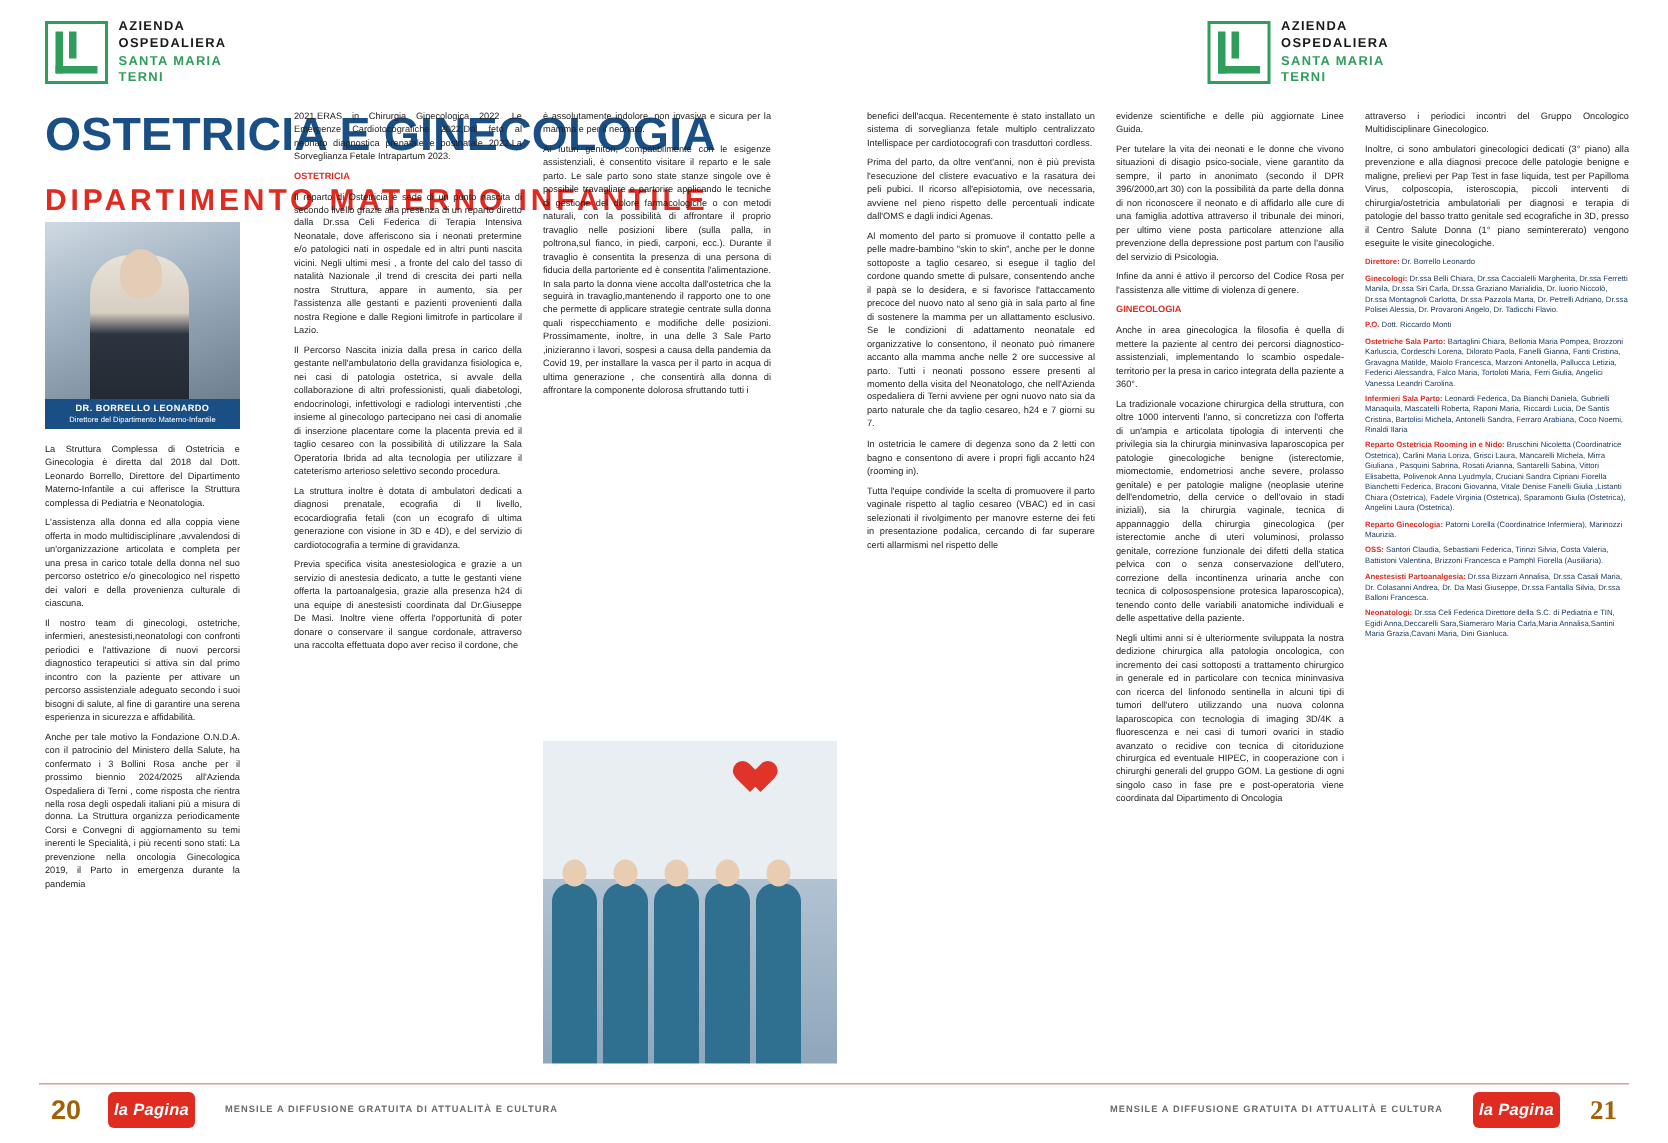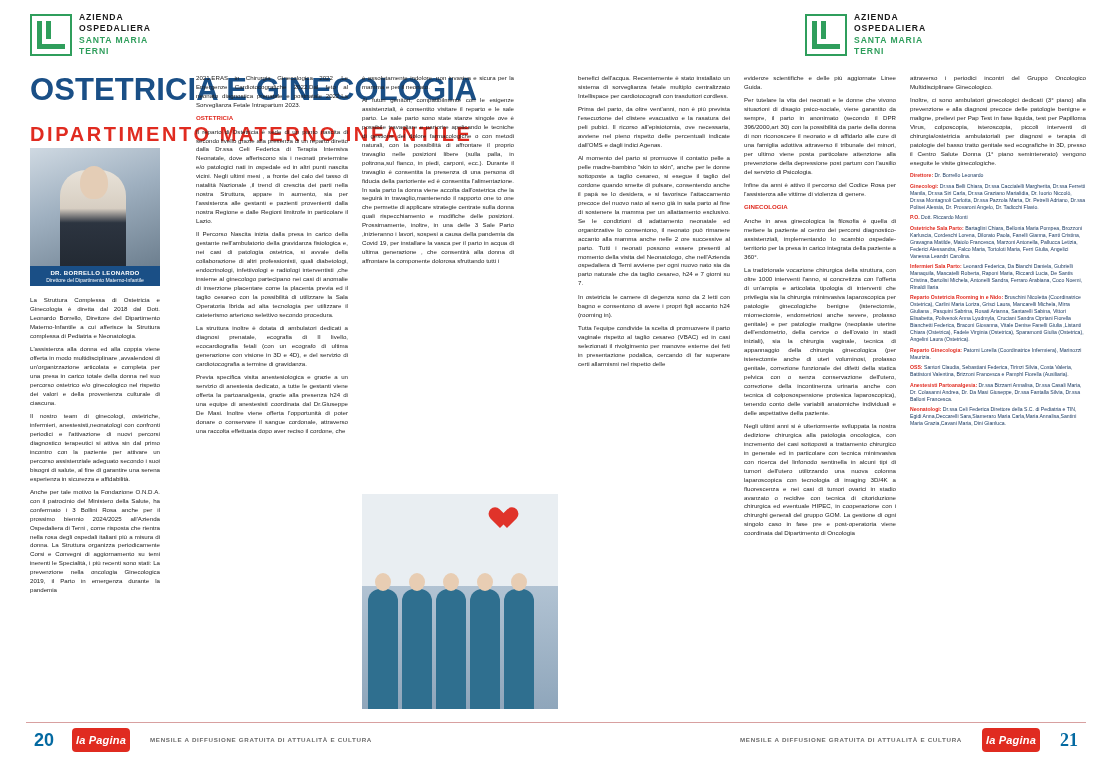--- a/index.html
+++ b/index.html
@@ -110,21 +110,21 @@
     font-size:5.15px; line-height:1.35; text-align:left; color:#15355e;
   }
   .dir p { margin:0 0 3.6px 0; }
   .dir .h { color:#e02b20; font-weight:bold; }
 
   .sec-red { color:#e02b20; font-weight:bold; }
 
   
   .footer { position:absolute; left:0; bottom:0; width:1112px; height:40px; }
   .footer-rule { position:absolute; left:26px; top:0; width:1060px; border-top:1px solid #d8a0a0; }
-  .pg { position:absolute; top:8px; font-size:18px; font-weight:bold; color:#0369a1;text-align:right; }
+  .pg { position:absolute; top:8px; font-size:18px; font-weight:bold; color:#a16207;text-align:right; }
   .pg-l { left:34px; } .pg-r { right:34px;font-family:Liberation Serif, serif; }
   .foot-txt { position:absolute; top:14px; font-size:6.2px; letter-spacing:0.7px; color:#6b6b6b; font-weight:bold;}
   .foot-l { left:150px; } .foot-r { right:150px; }
   .lapagina {
     position:absolute; top:6px; width:58px; height:24px;
     background:#e02b20; border-radius:4px; color:#fff;
     font-size:11px; font-style:italic; font-weight:bold;
     display:flex; align-items:center; justify-content:center; letter-spacing:0.2px;
   }
   .lp-l { left:72px; } .lp-r { right:72px; }

